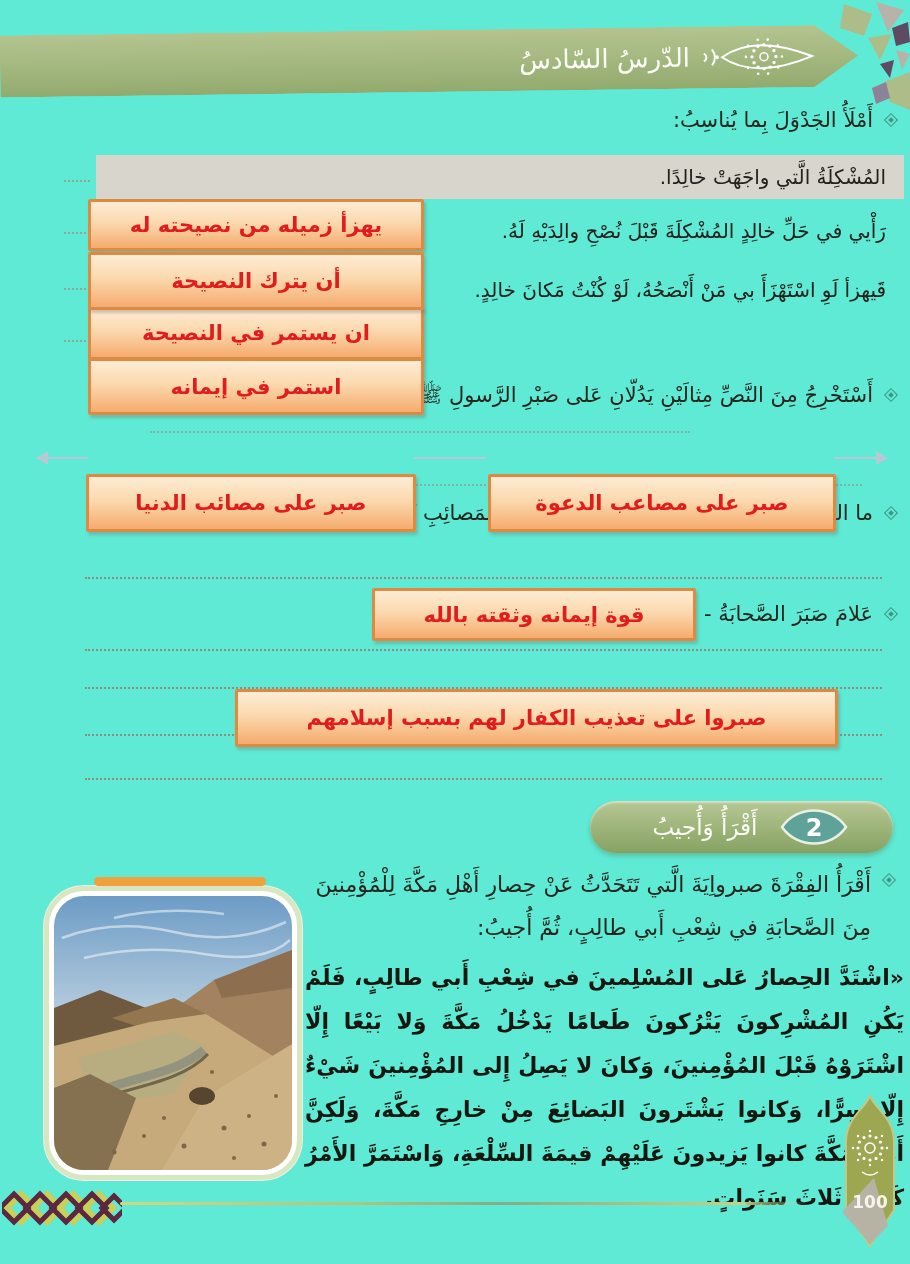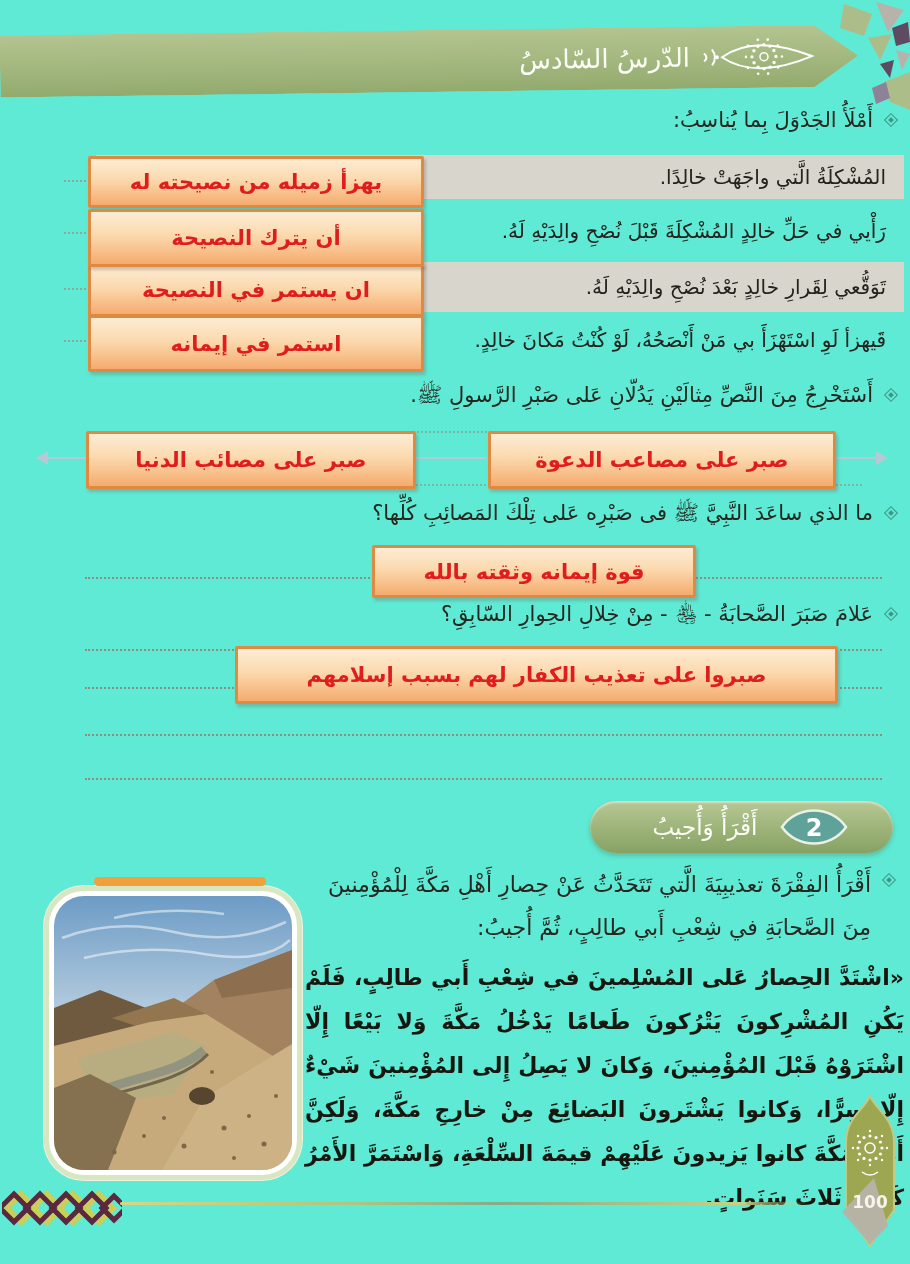--- a/index.html
+++ b/index.html
@@ -37,21 +37,21 @@
   .trow{display:flex;align-items:center;justify-content:flex-start;direction:rtl;}
   .trow.gray{background:#d8d5cc;}
   .trow .prompt{padding-right:18px;font-size:20px;color:#23221d;}
   .leader{position:absolute;width:26px;border-top:2px dotted #9a988c;opacity:.8;}
   
   .abox{
     position:absolute;z-index:3;display:flex;align-items:center;justify-content:center;
     border:3px solid #df8a43;border-radius:2px;
     background:linear-gradient(180deg,#fdecd4 0%,#fbd9ae 45%,#f5ab6e 100%);
     box-shadow:2px 3px 3px rgba(120,110,100,.35);
-    color:#e01d1d;font-weight:bold;font-size:21px;direction:rtl;text-align:center;
+    color:#e01d1d;font-weight:bold;font-size:21px;direction:rtl;text-align:center;margin-top:43px;
   }
   
   .dots{position:absolute;border-top:2.5px dotted #8f8d80;z-index:1;}
   
   .dseg{position:absolute;height:2px;background:#b7c9d5;top:457px;z-index:0;}
   .tri{position:absolute;width:0;height:0;top:451px;z-index:0;}
   .tri.l{border-top:7px solid transparent;border-bottom:7px solid transparent;border-right:12px solid #b7c9d5;}
   .tri.r{border-top:7px solid transparent;border-bottom:7px solid transparent;border-left:12px solid #b7c9d5;}
   
   .pill{
@@ -147,23 +147,20 @@
     <span>أَمْلَأُ الجَدْوَلَ بِما يُناسِبُ:</span>
   </div>
 
   <div class="ftable">
     <div class="trow gray" style="height:44px">
       <span class="prompt">المُشْكِلَةُ الَّتي واجَهَتْ خالِدًا.</span>
     </div>
     <div class="trow" style="height:63px">
       <span class="prompt">رَأْيي في حَلِّ خالِدٍ المُشْكِلَةَ قَبْلَ نُصْحِ والِدَيْهِ لَهُ.</span>
     </div>
-    <div class="trow gray" style="height:50px">
-      <span class="prompt">تَوَقُّعي لِقَرارِ خالِدٍ بَعْدَ نُصْحِ والِدَيْهِ لَهُ.</span>
-    </div>
     <div class="trow" style="height:56px">
       <span class="prompt">قَيهزأ لَوِ اسْتَهْزَأَ بي مَنْ أَنْصَحُهُ، لَوْ كُنْتُ مَكانَ خالِدٍ.</span>
     </div>
   </div>
 
   <div class="leader" style="left:64px;top:180px"></div>
   <div class="leader" style="left:64px;top:232px"></div>
   <div class="leader" style="left:64px;top:288px"></div>
   <div class="leader" style="left:64px;top:340px"></div>
 
@@ -224,21 +221,21 @@
   <div class="pill">
     <div class="pill-title">أَقْرَأُ وَأُجيبُ</div>
     <svg class="pill-leaf" width="68" height="52" viewBox="0 0 68 52">
       <path d="M2,26 C17,4 51,4 66,26 C51,48 17,48 2,26 Z" fill="#5fa29a" stroke="#e9f0e4" stroke-width="2.5"></path>
       <text x="34" y="35" text-anchor="middle" font-size="24" font-weight="bold" fill="#ffffff">2</text>
     </svg>
   </div>
 
   <div class="q5">
     <span class="dmd"></span>
-    <span>أَقْرَأُ الفِقْرَةَ تعذيبِيَةَ الَّتي تَتَحَدَّثُ عَنْ حِصارِ أَهْلِ مَكَّةَ لِلْمُؤْمِنينَ مِنَ الصَّحابَةِ في شِعْبِ أَبي طالِبٍ، ثُمَّ أُجيبُ:</span>
+    <span>أَقْرَأُ الفِقْرَةَ صبرواِيَةَ الَّتي تَتَحَدَّثُ عَنْ حِصارِ أَهْلِ مَكَّةَ لِلْمُؤْمِنينَ مِنَ الصَّحابَةِ في شِعْبِ أَبي طالِبٍ، ثُمَّ أُجيبُ:</span>
   </div>
 
   <div class="photo-bar"></div>
   <div class="photo-frame">
     <svg width="238" height="274" viewBox="0 0 238 274">
       <defs>
         <linearGradient id="sky" x1="0" y1="0" x2="0" y2="1">
           <stop offset="0" stop-color="#6d9cc6"></stop>
             <stop offset=".65" stop-color="#a9c4da"></stop>
             <stop offset="1" stop-color="#cfdde6"></stop>

